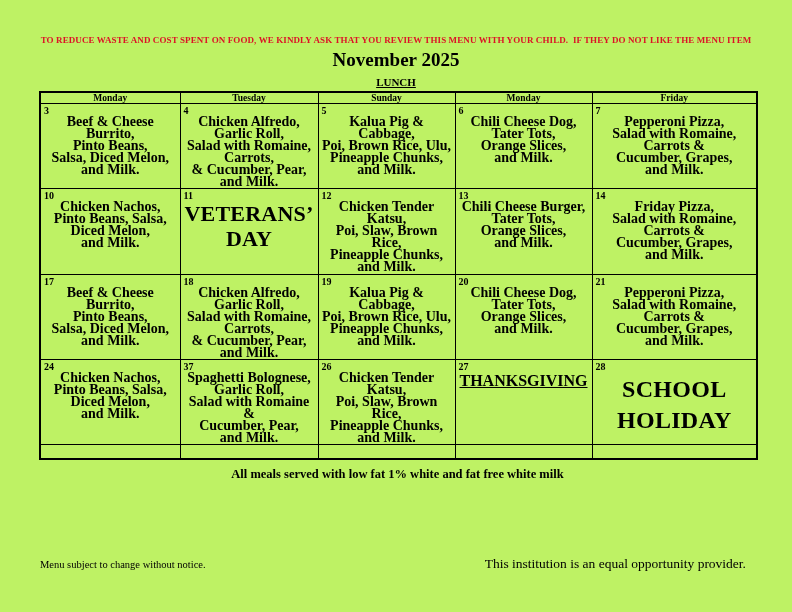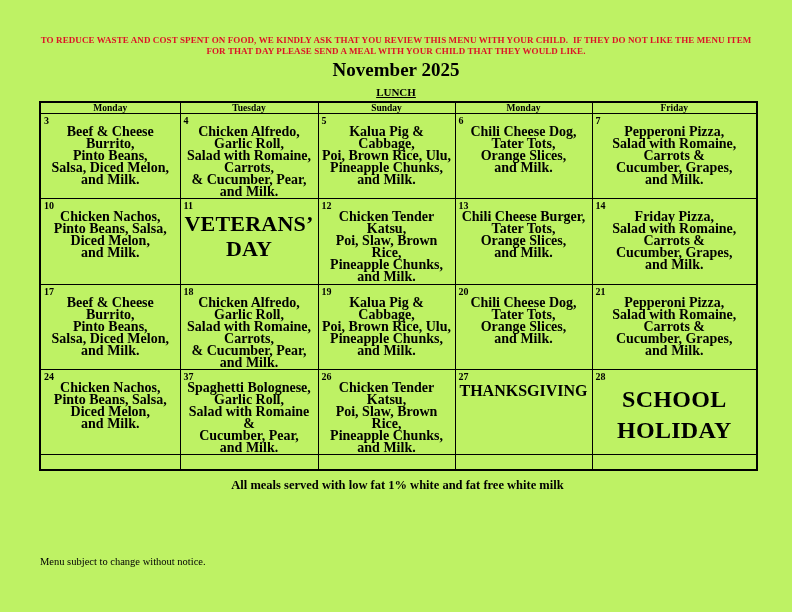--- a/index.html
+++ b/index.html
@@ -77,20 +77,21 @@
     padding: 0 2px;
   }
   td.special-veterans-day .menu {
     font-size: 22px;
     line-height: 25px;
     letter-spacing: 0.2px;
   }
   td.special-thanksgiving .menu {
     font-size: 16px;
     line-height: 17px;
+    text-decoration: underline;
   }
   td.special-school-holiday .menu {
     font-size: 24px;
     line-height: 31px;
     padding-top: 2px;
     letter-spacing: 0.3px;
   }
   .footnote {
     width: 717px;
     margin-left: 39px;
@@ -112,21 +113,20 @@
   .footer-left  { font-size: 10.5px; }
   .footer-right { font-size: 13.5px; }
 </style>
 </head>
 <body>
 
 <div class="page">
 
   <div class="warning">
     <div>TO REDUCE WASTE AND COST SPENT ON FOOD, WE KINDLY ASK THAT YOU REVIEW THIS MENU WITH YOUR CHILD.&nbsp; IF THEY DO NOT LIKE THE MENU ITEM</div>
-    <div>FOR THAT DAY PLEASE SEND A MEAL WITH YOUR CHILD THAT THEY WOULD LIKE.</div>
   </div>
 
   <div class="title">November 2025</div>
 
   <div class="meal-label">LUNCH</div>
 
   <table class="calendar">
     <colgroup>
       <col style="width:140px">
         <col style="width:138px">
@@ -335,15 +335,16 @@
           <td></td>
           <td></td>
         </tr>
       </tbody>
   </table>
 
   <div class="footnote">All meals served with low fat 1% white and fat free white milk</div>
 
   <div class="footer">
     <div class="footer-left">Menu subject to change without notice.</div>
+    <div class="footer-right">This institution is an equal opportunity provider.</div>
   </div>
 
 </div>
 
 </body></html>

